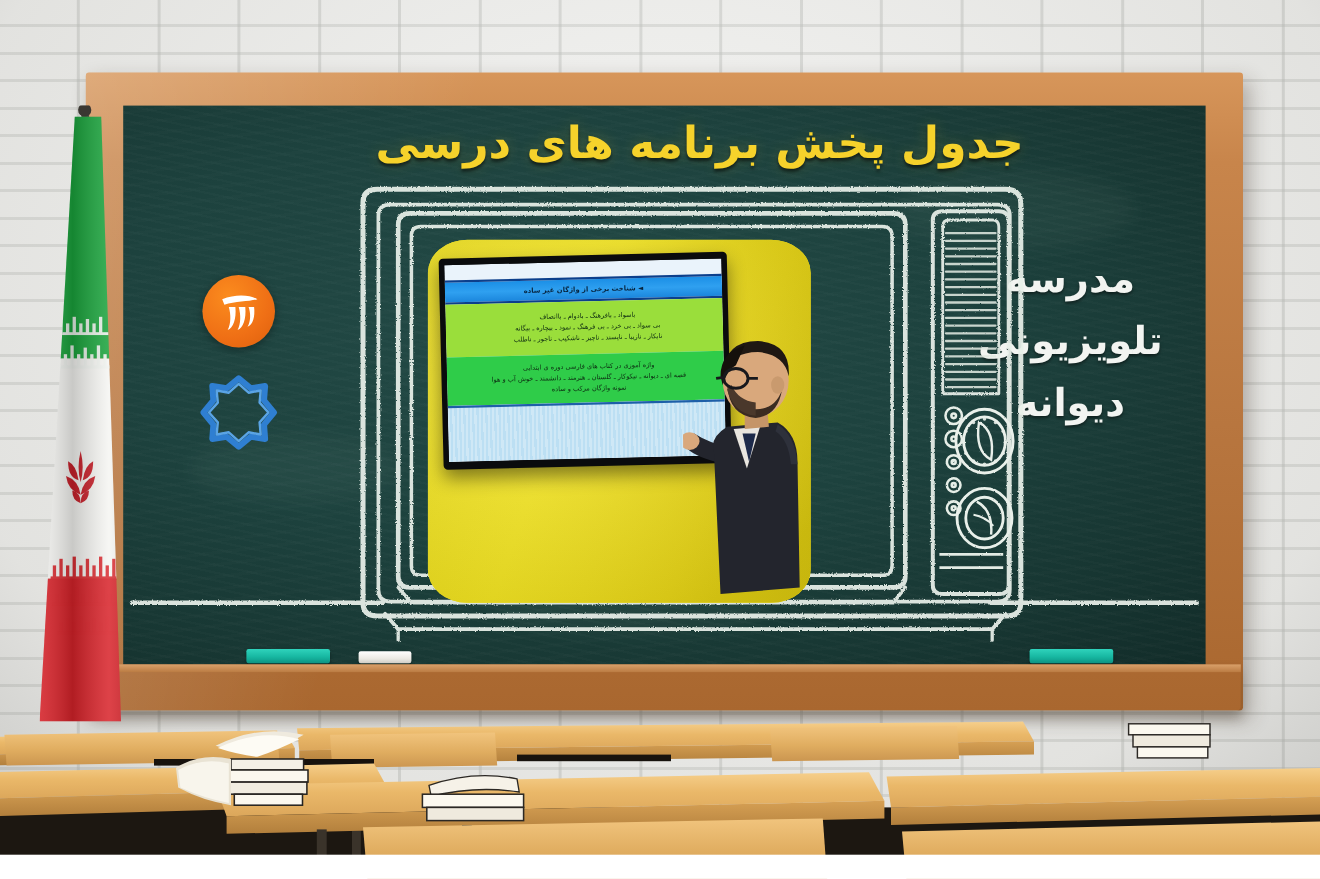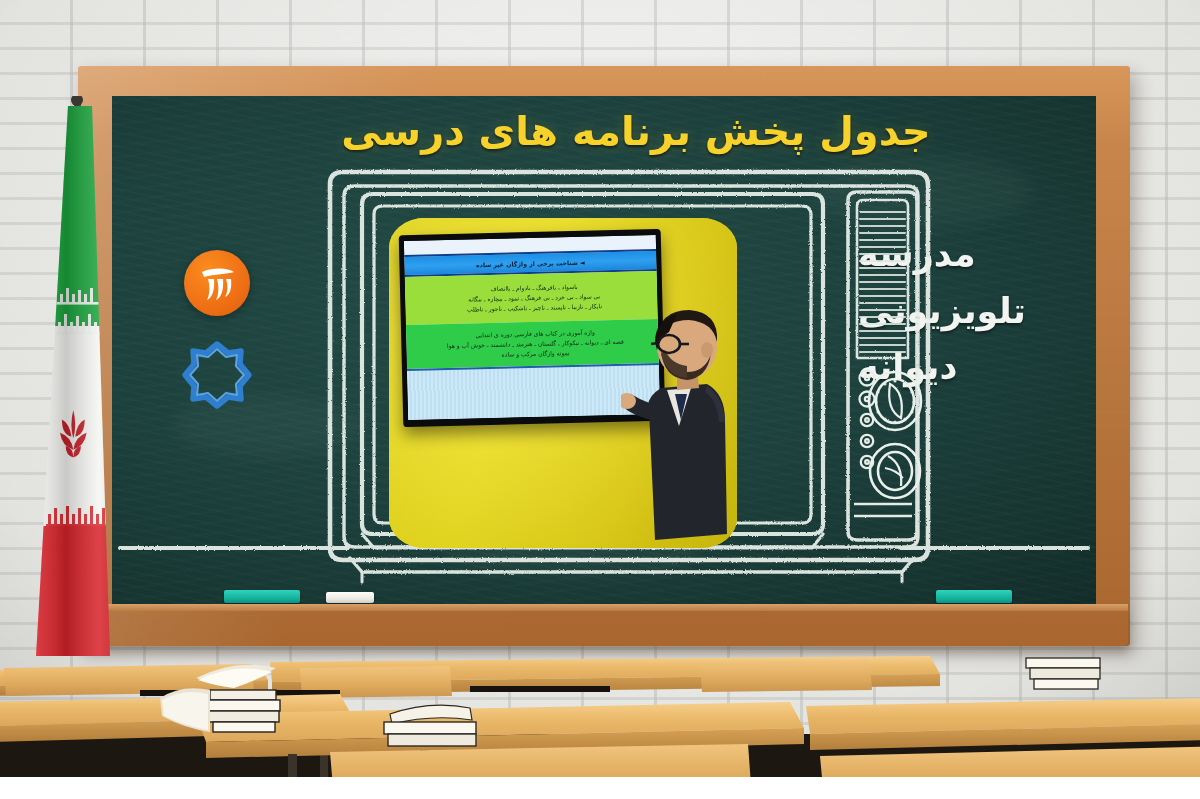--- a/index.html
+++ b/index.html
@@ -115,21 +115,21 @@
     text-shadow: 0 2px 3px rgba(0,0,0,.55), 0 0 14px rgba(246,210,43,.18);
     white-space: nowrap;
     margin-left: 32px;
   }
 
   
   .side-text {
     position: absolute;
     right: 8px; top: 130px;
     width: 230px;
-    text-align: left;
+    text-align: center;
     direction: rtl;
     color: #f2f4f1;
   }
   .side-text div {
     font-size: 35px;
     font-weight: 700;
     line-height: 1.62;
     text-shadow: 0 2px 3px rgba(0,0,0,.5);
     white-space: nowrap;
   }

